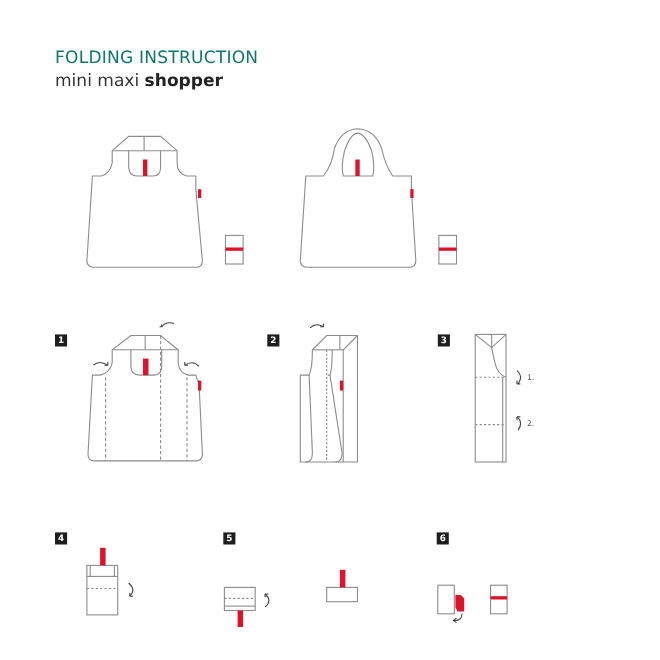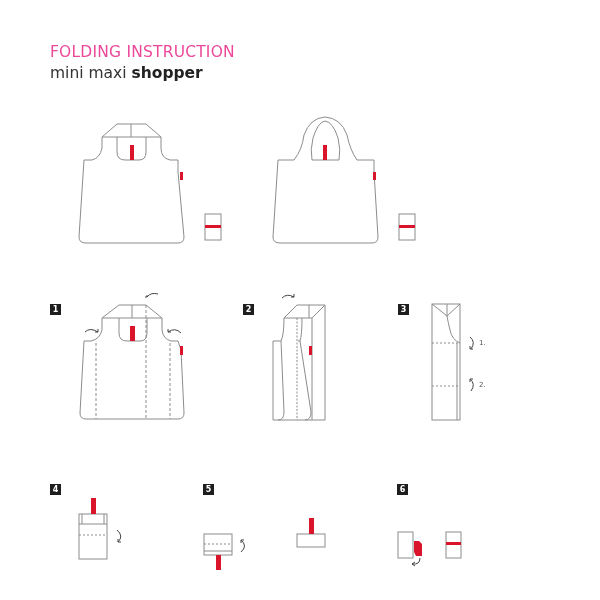--- a/index.html
+++ b/index.html
@@ -1,17 +1,17 @@
 <!DOCTYPE html>
 <html><head>
 <meta charset="utf-8">
 <style>
   html, body { margin:0; padding:0; background:#ffffff; }
   body { width:600px; height:600px; position:relative; overflow:hidden; font-family:"DejaVu Sans", sans-serif; }
-  .title { position:absolute; left:50px; top:42px; font-size:15.5px; color:#ec4899; letter-spacing:0.2px; line-height:20px; }
+  .title { position:absolute; left:50px; top:42px; font-size:15.5px; color:#0f766e; letter-spacing:0.2px; line-height:20px; }
   .subtitle { position:absolute; left:50px; top:63px; font-size:15.5px; color:#333; line-height:20px; }
   .subtitle b { font-weight:bold; color:#222;margin-top:48px; }
   .badge { position:absolute; width:11px; height:11px; background:#1e1e1e; color:#fff; font-size:8px; font-weight:bold; line-height:11px; text-align:center; }
   .label { position:absolute; font-size:7px; color:#555; }
   svg.canvas { position:absolute; left:0; top:0; }
 </style>
 </head>
 <body>
 
 <div class="title">FOLDING INSTRUCTION</div>

